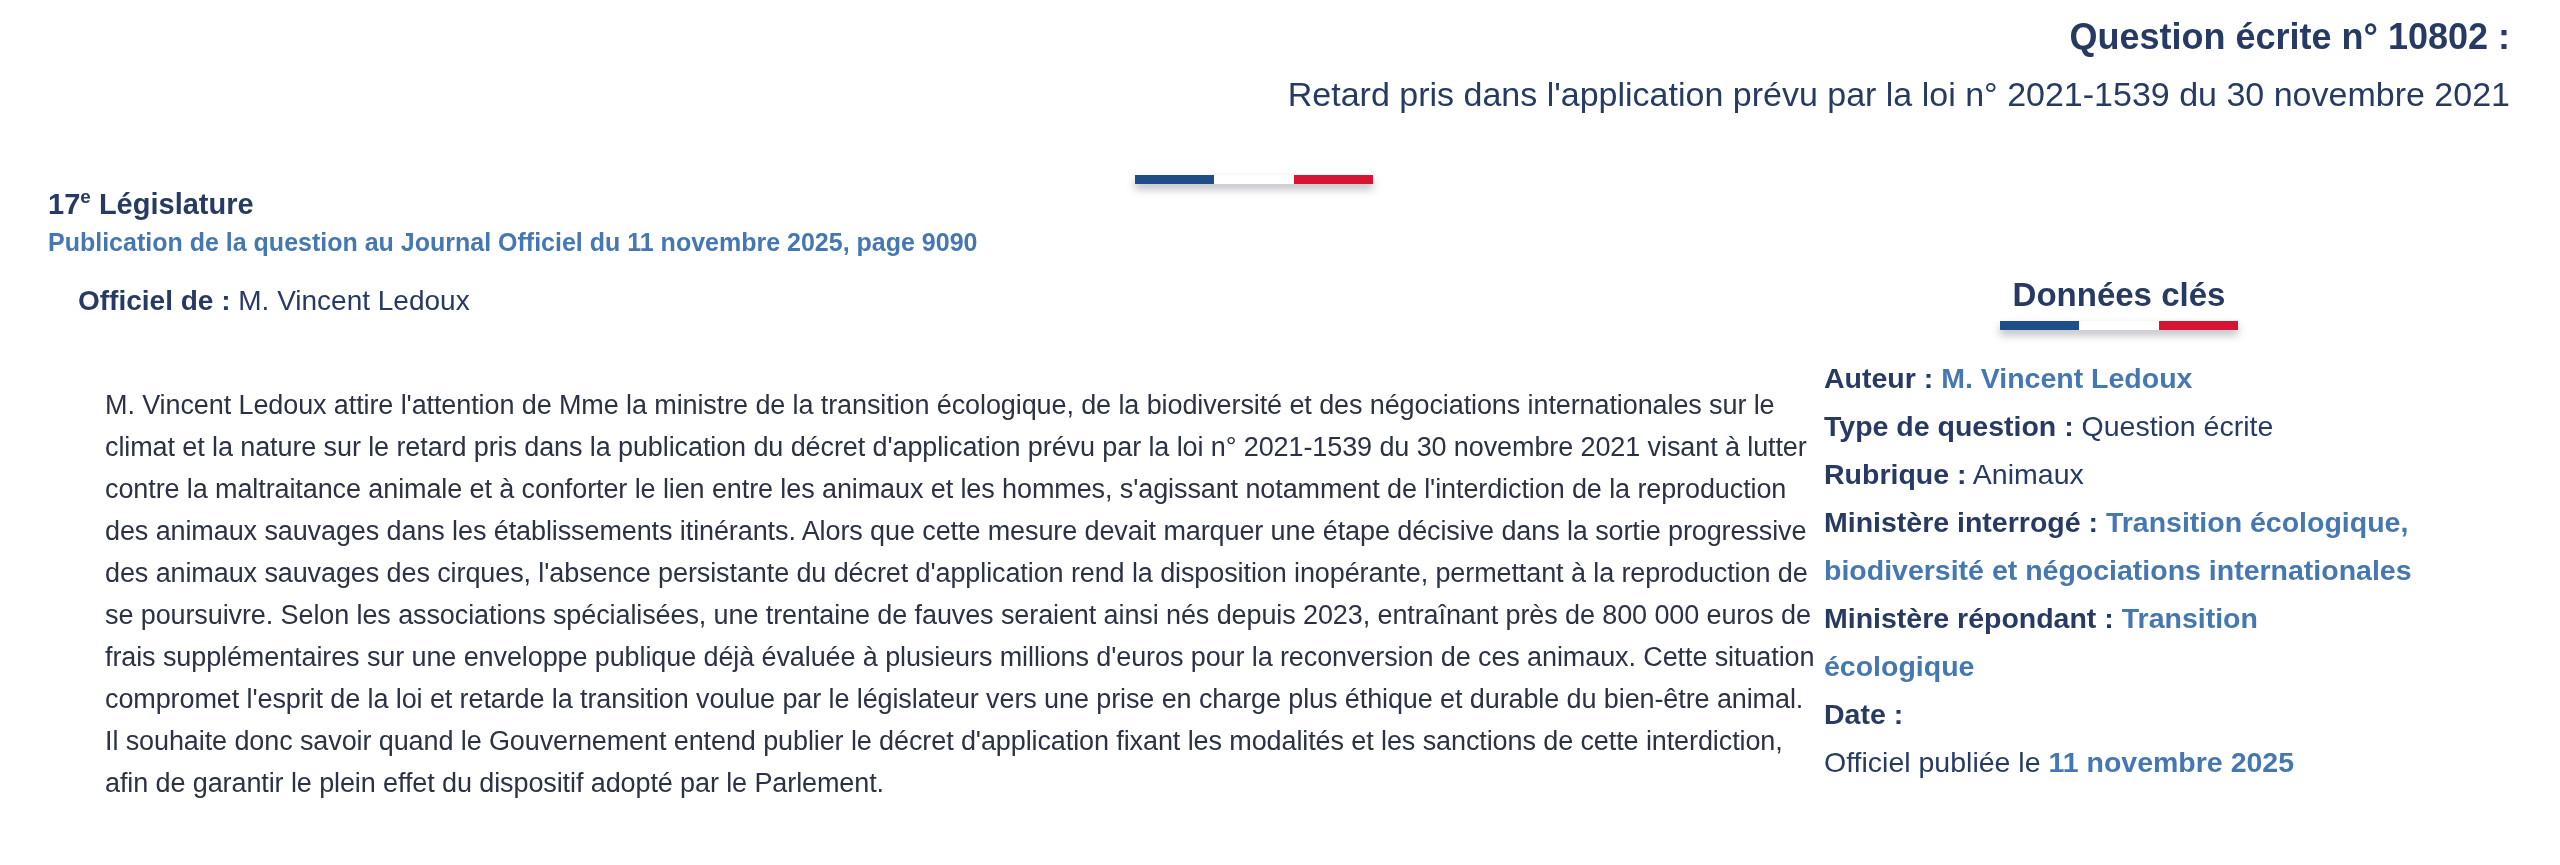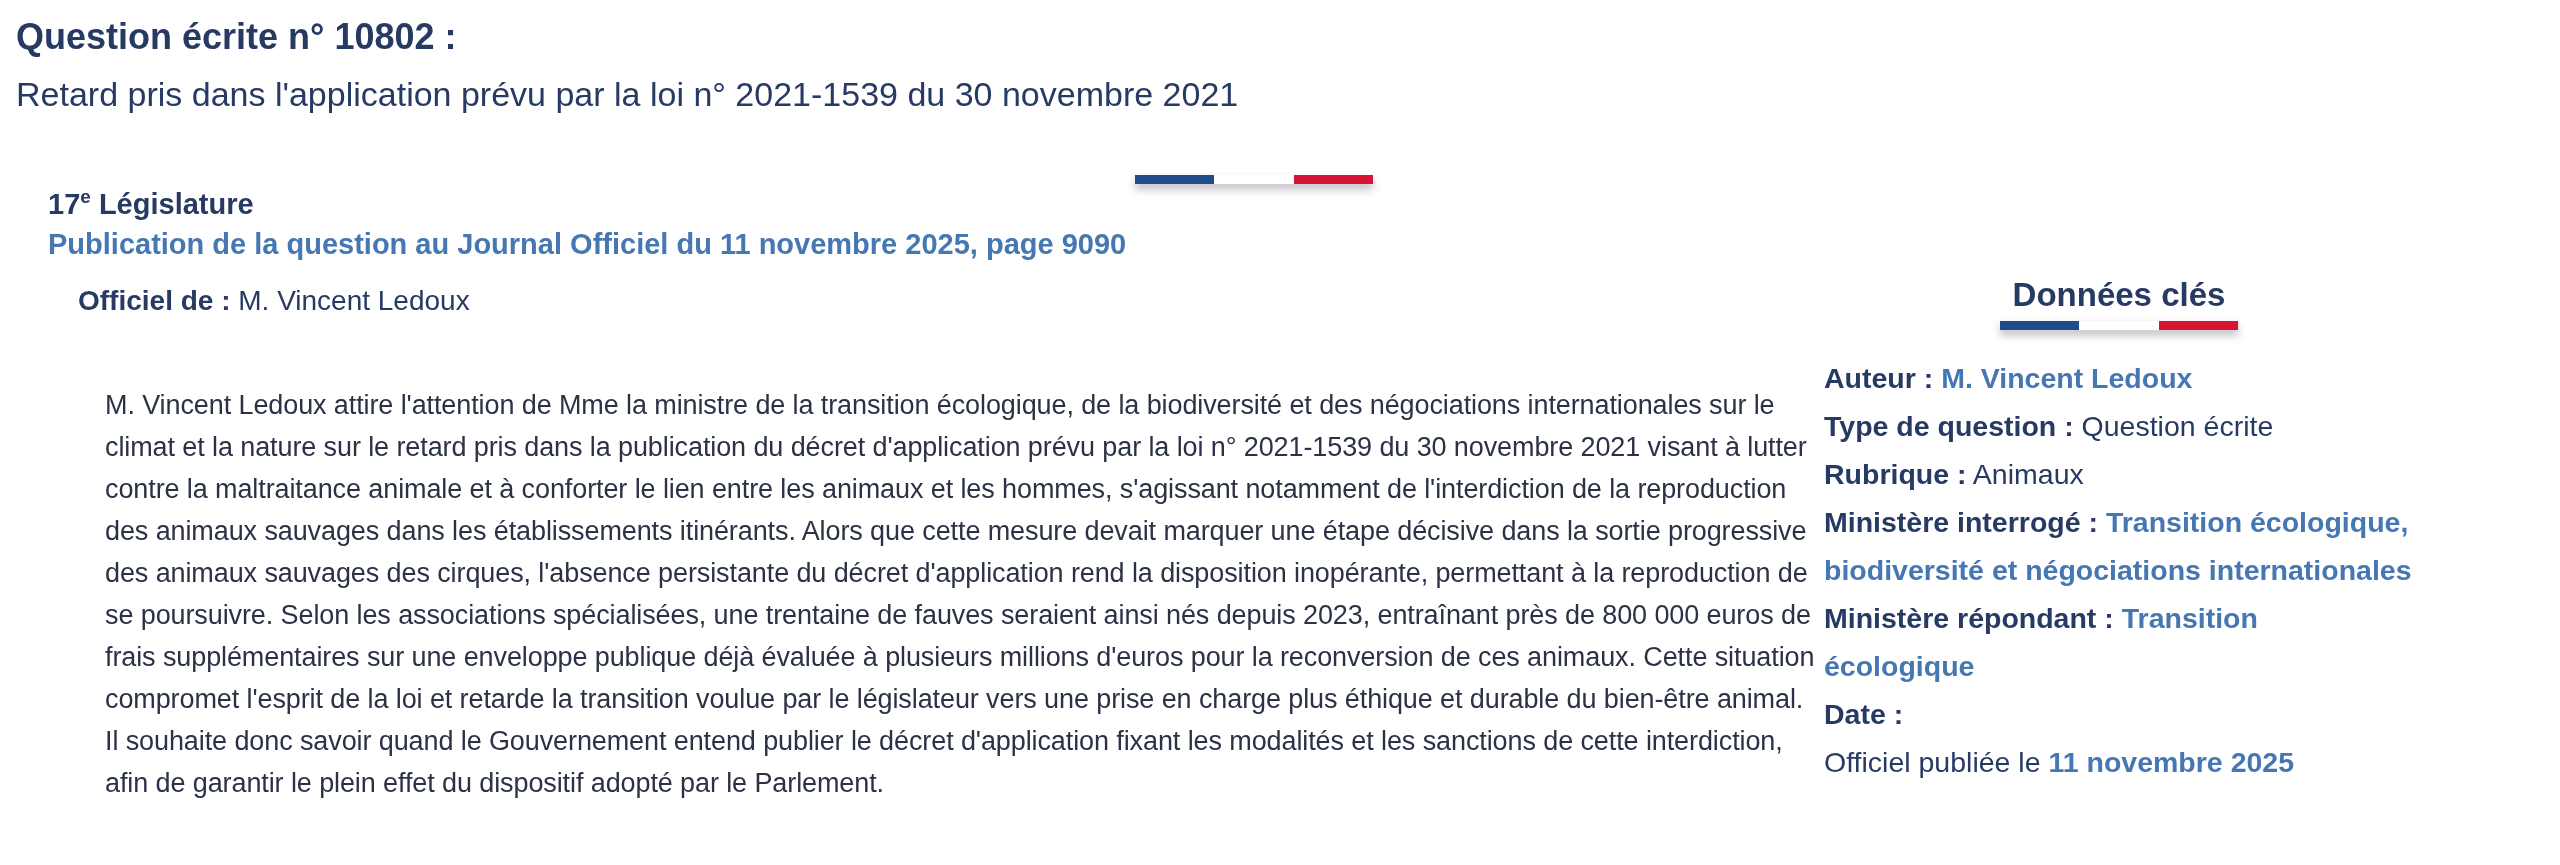--- a/index.html
+++ b/index.html
@@ -4,41 +4,41 @@
 <style>
   * { margin:0; padding:0; box-sizing:border-box; }
   html,body { background:#ffffff; }
   .page {
     position:relative; width:2560px; height:865px; background:#ffffff;
     font-family:"Liberation Sans", sans-serif; overflow:hidden;
     color:#273a63;
   }
 
   
-  .page-header { position:absolute; top:14px; left:0; width:2510px; text-align:left;padding-left:16px; }
+  .page-header { position:absolute; top:14px; left:0; width:2510px; text-align:right;padding-left:16px; }
   .title-main { font-size:36px; font-weight:700; color:#273a63; line-height:1.25; }
   .title-sub  { font-size:34px; font-weight:400; color:#273a63; line-height:1.25; margin-top:14px; }
 
   
   .flag { display:flex; width:238px; height:9px; box-shadow:0 5px 8px rgba(60,60,80,0.35); }
   .flag .seg { flex:1 1 0; }
   .flag .b { background:#1f4d87; }
   .flag .w { background:#ffffff; }
   .flag .r { background:#d81434; }
   .flag-top { position:absolute; top:175px; left:1135px; }
 
   
   .legislature {
     position:absolute; left:48px; top:186px;
     font-size:29px; font-weight:700; color:#273a63;
   }
   .legislature sup { font-size:19px; font-weight:700; }
   .publication {
     position:absolute; left:48px; top:228px;
-    font-size:29px; font-weight:700; color:#4577b2; text-decoration:none;
+    font-size:25px; font-weight:700; color:#4577b2; text-decoration:none;
   }
   .question-from {
     position:absolute; left:78px; top:278px;
     font-size:28px; color:#273a63; line-height:46px; font-weight:400;
   }
   .question-from .lbl { font-weight:700; }
   .question-from sup { font-size:18px; }
 
   
   .question-text {

